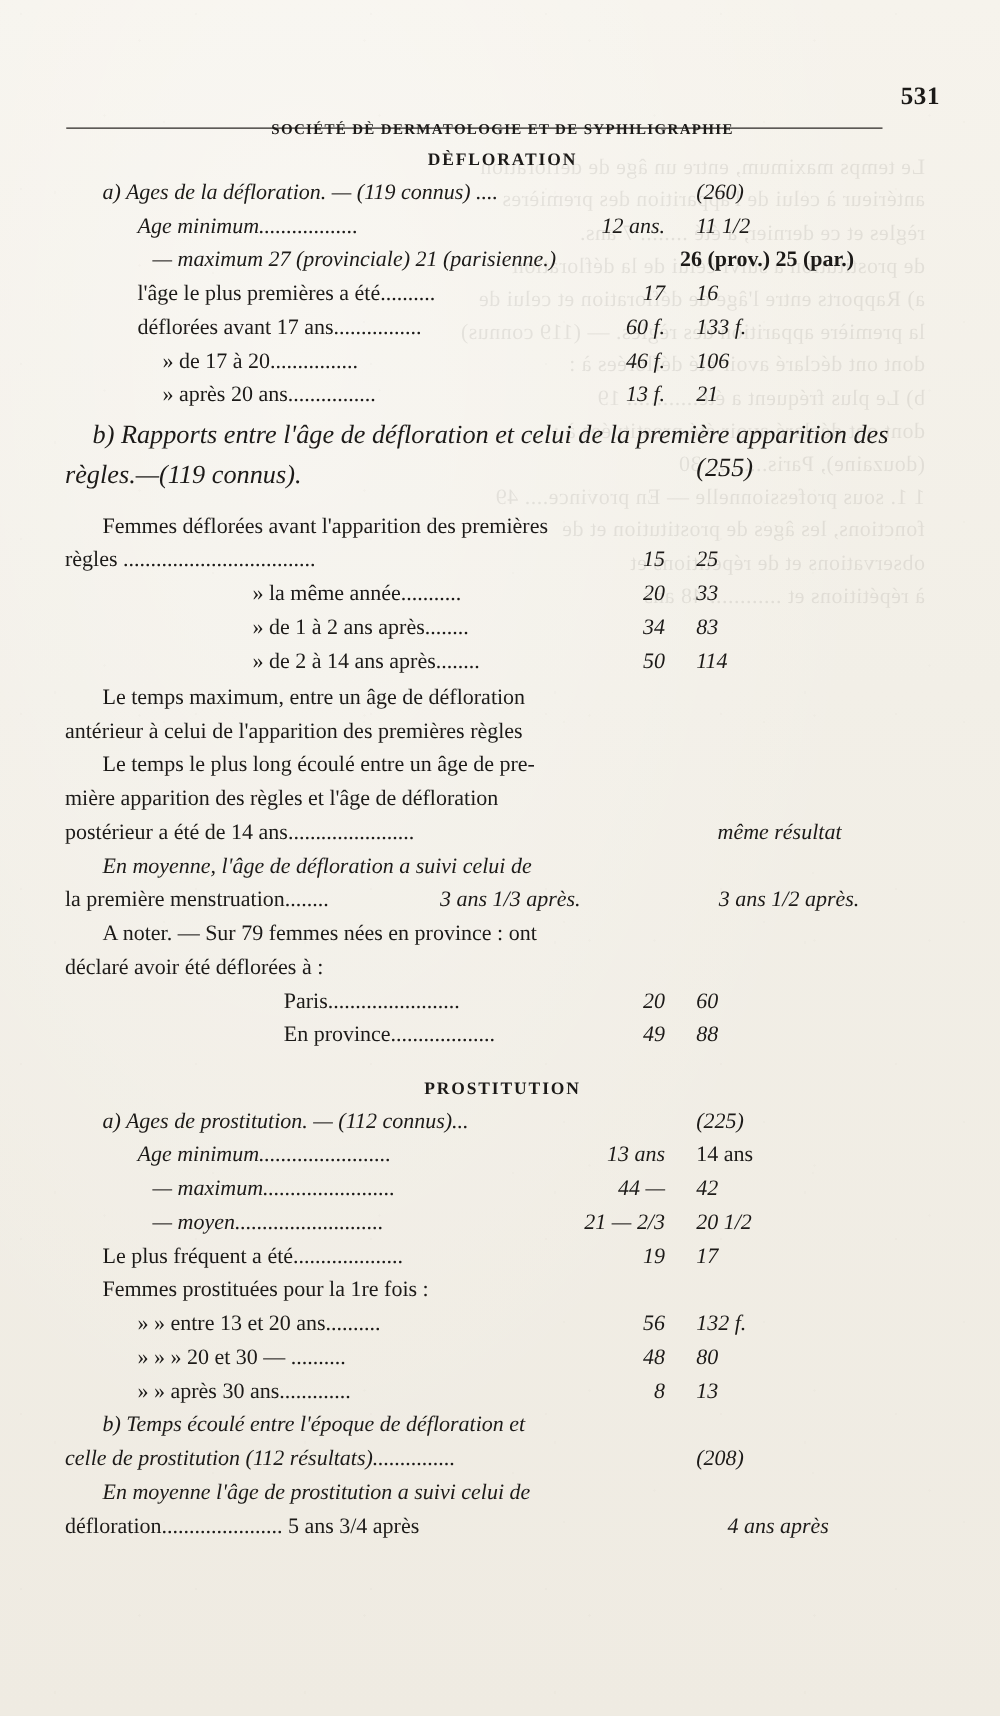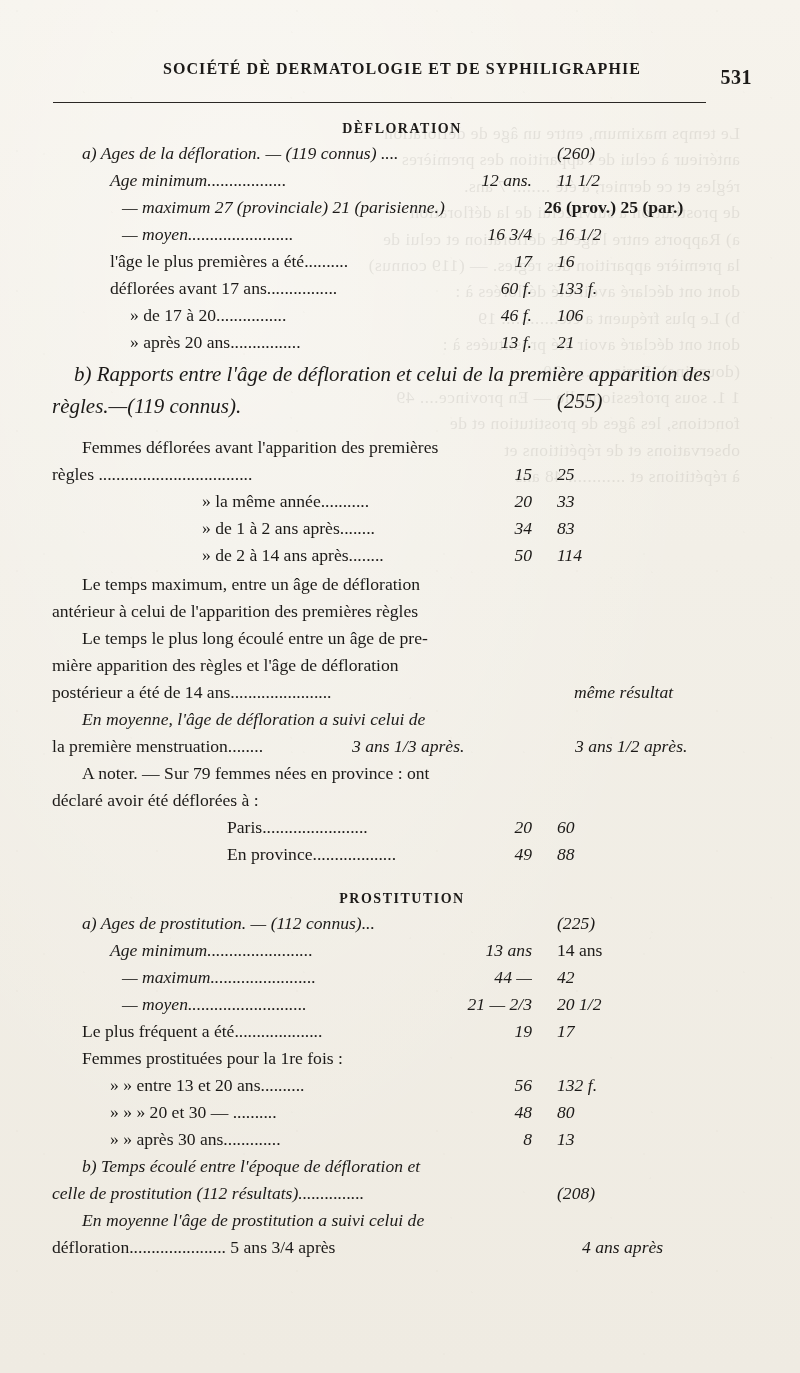--- a/index.html
+++ b/index.html
@@ -48,26 +48,27 @@
 
   
   .runhead {
     display: flex;
     align-items: baseline;
     justify-content: center;
     position: relative;
     height: 30px;
   }
   .runhead .title {
-    font-size: 16px;
+    font-size: 12px;
     letter-spacing: 1.05px;
     font-variant: small-caps;
     text-transform: uppercase;
     font-weight: 700;
     white-space: nowrap;
+    margin-top: 36px;
   }
   .runhead .folio {
     position: absolute;
     right: 0;
     bottom: 1px;
     font-size: 20px;
     font-weight: 700;
     letter-spacing: 0.5px;
   }
   .rule {
@@ -199,25 +200,20 @@
         <span class="lead i indent2">Age minimum..................</span>
         <span class="c1 i">12 ans.</span>
         <span class="c2 i ctr">11 1/2</span>
       </div>
 
       <div class="row">
         <span class="lead i indent3" style="padding-left:70px">—  maximum 27 (provinciale) 21 (parisienne.)</span>
         <span class="c2" style="left:492px;font-weight:600">26 (prov.) 25 (par.)</span>
       </div>
 
-      <div class="row">
-        <span class="lead i" style="padding-left:70px">—  moyen........................</span>
-        <span class="c1 i">16 3/4</span>
-        <span class="c2 i ctr">16 1/2</span>
-      </div>
 
       <div class="row">
         <span class="lead indent2">l'âge le plus premières a été..........</span>
         <span class="c1 i">17</span>
         <span class="c2 i ctr">16</span>
       </div>
 
       <div class="row">
         <span class="lead indent2">déflorées avant 17 ans................</span>
         <span class="c1 i">60 f.</span>

